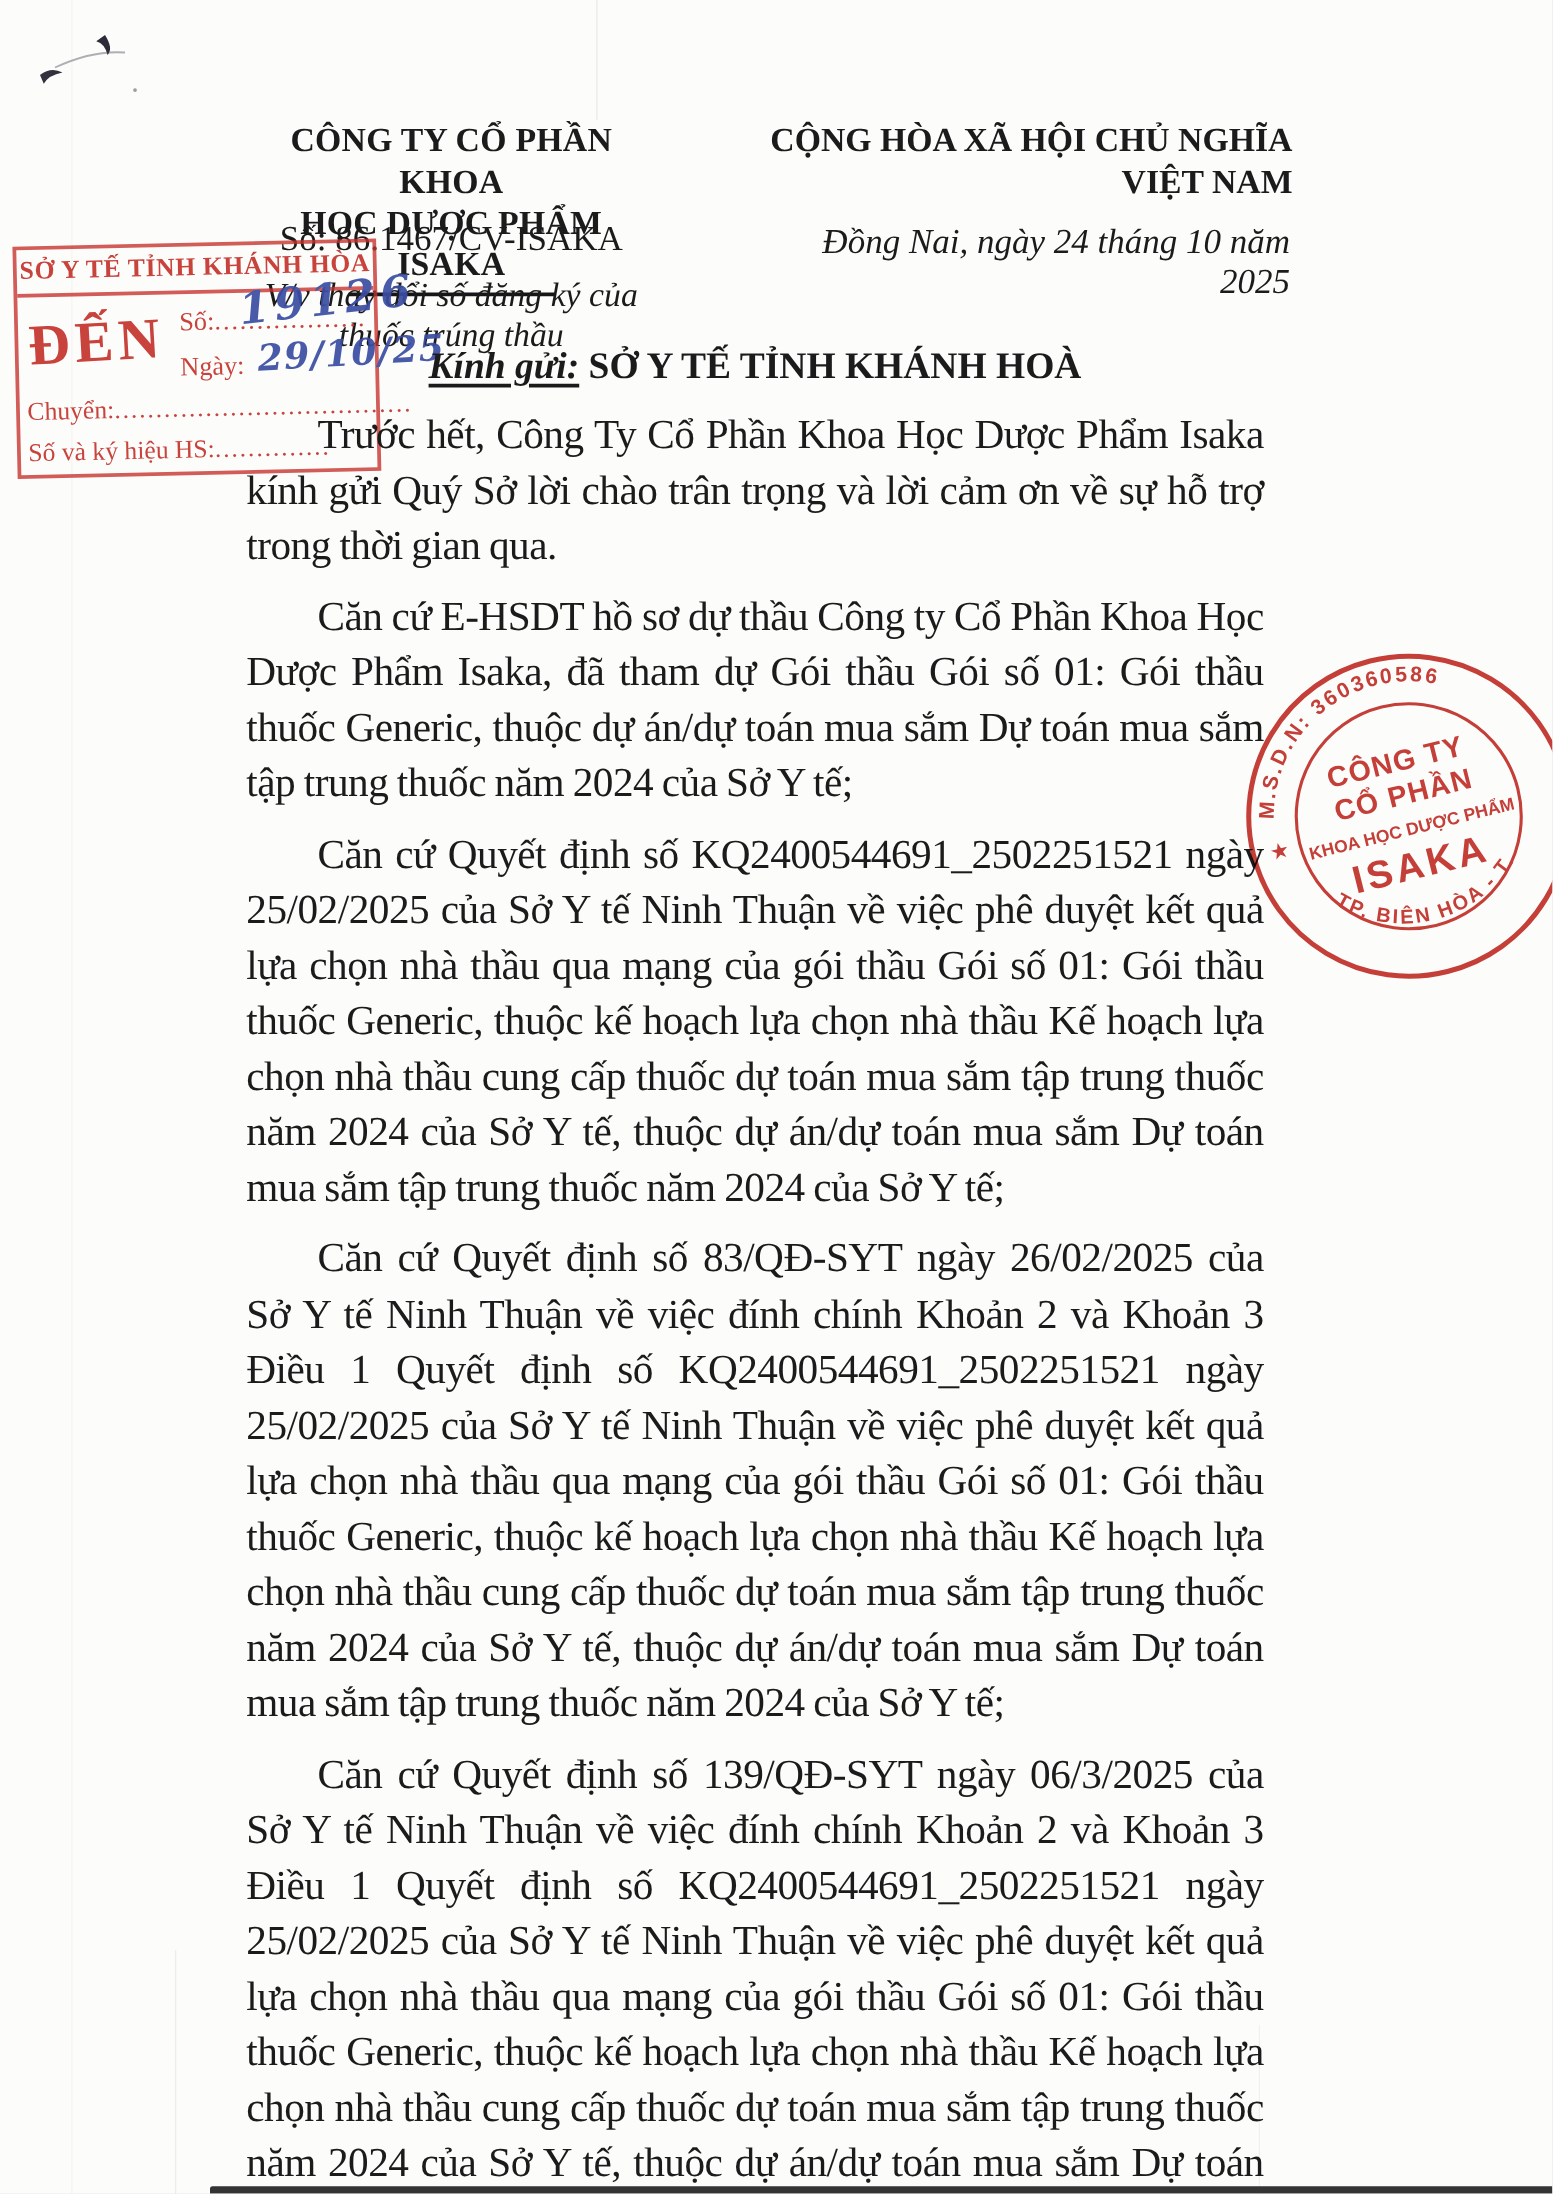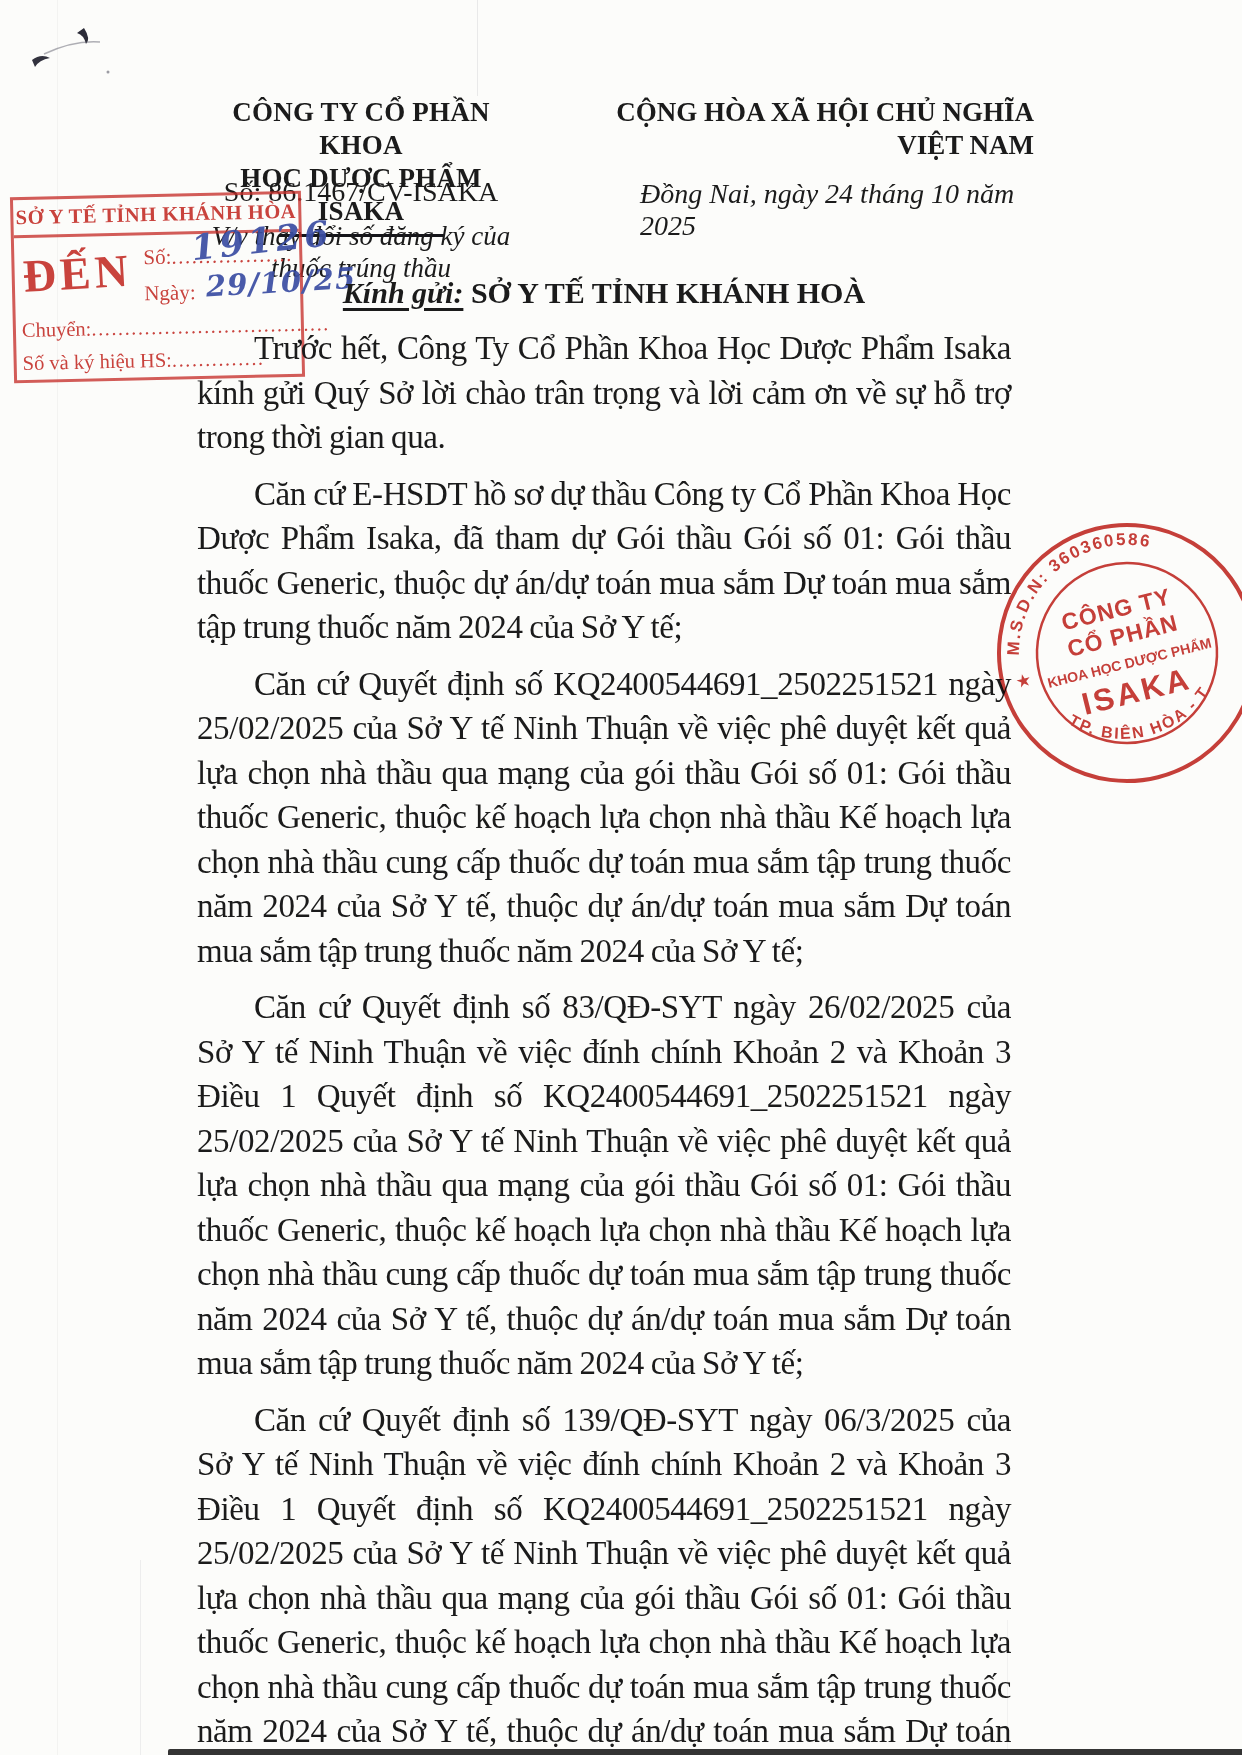--- a/index.html
+++ b/index.html
@@ -20,21 +20,21 @@
   .org-block{position:absolute;left:196px;top:96px;width:330px;text-align:center;
     font-weight:bold;font-size:27px;line-height:33px;letter-spacing:.2px;}
   .org-rule{width:165px;height:0;border-top:3px solid #15151a;margin:6px auto 0;}
   .national-block{position:absolute;left:556px;top:96px;width:478px;text-align:right;}
   .nat1{font-weight:bold;font-size:27px;line-height:33px;}
   .nat2{display:inline-block;font-weight:bold;font-size:28px;margin-top:3px;
     border-bottom:3px solid #15151a;padding-bottom:4px;}
   .doc-no{position:absolute;left:196px;top:176px;width:330px;text-align:center;font-size:28px;}
   .subject{position:absolute;left:196px;top:220px;width:330px;text-align:center;
     font-style:italic;font-size:27px;line-height:32px;}
-  .dateline{position:absolute;left:640px;top:178px;width:392px;text-align:left;
+  .dateline{position:absolute;left:640px;top:178px;width:392px;text-align:right;
     font-style:italic;font-size:28px;}
   
   .arrival-stamp{
     position:absolute;left:12px;top:194px;width:285px;
     border:3px solid rgba(198,48,44,.85);color:#c5342e;
     transform:rotate(-1.3deg);opacity:.92;
   }
   .arrival-stamp .office{border-bottom:3px solid rgba(198,48,44,.85);
     font-weight:bold;font-size:20.5px;text-align:center;padding:6px 2px;letter-spacing:.5px;}
   .arrival-stamp .main-row{display:flex;align-items:flex-start;margin-top:4px;}

